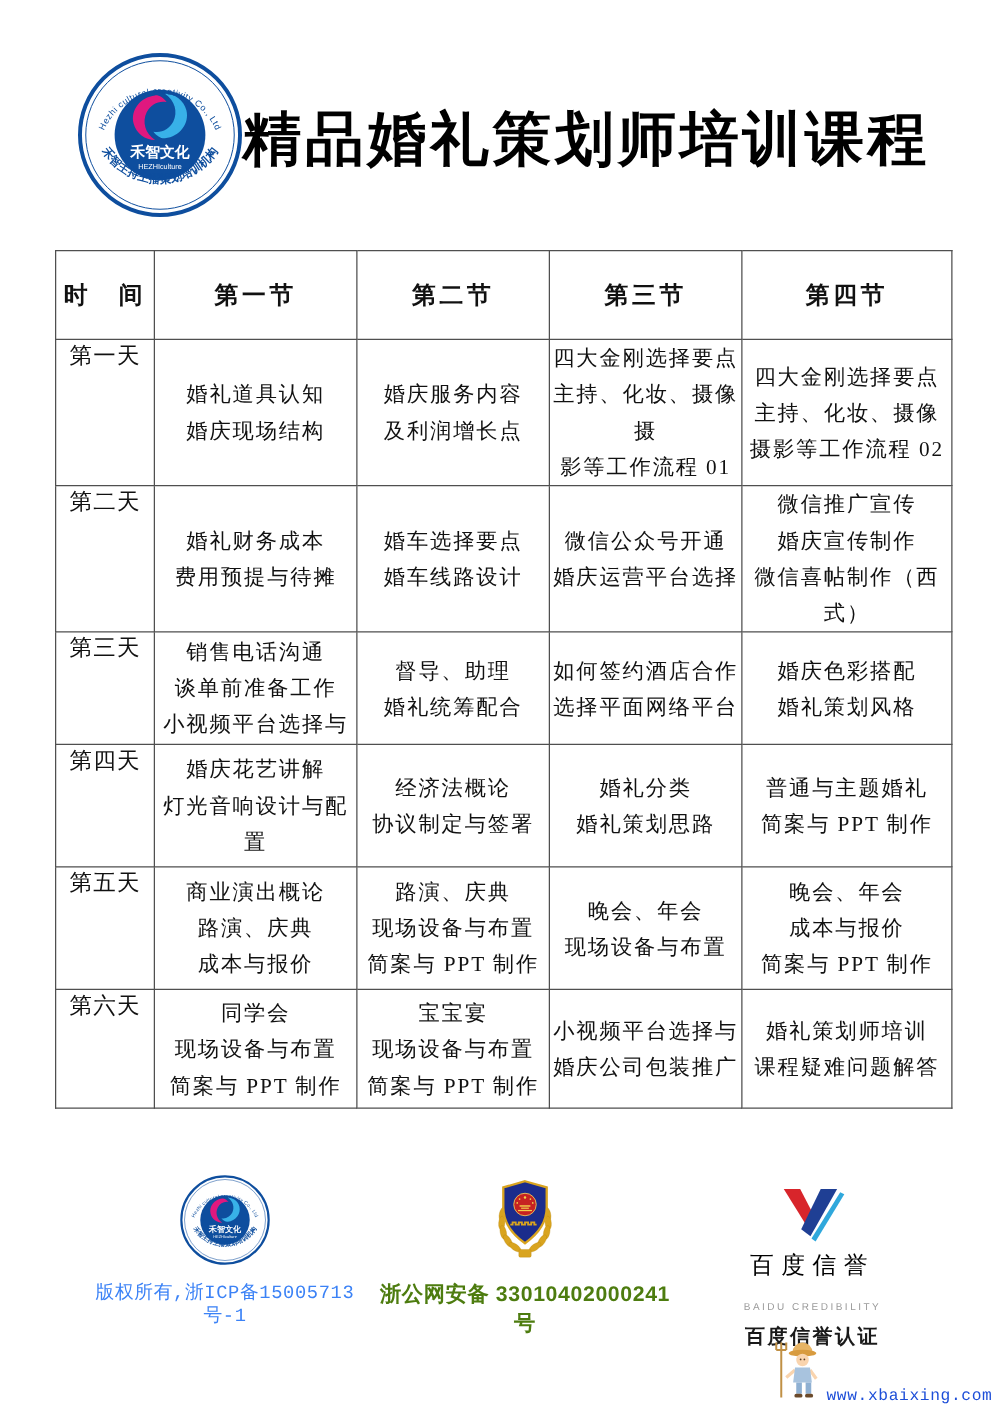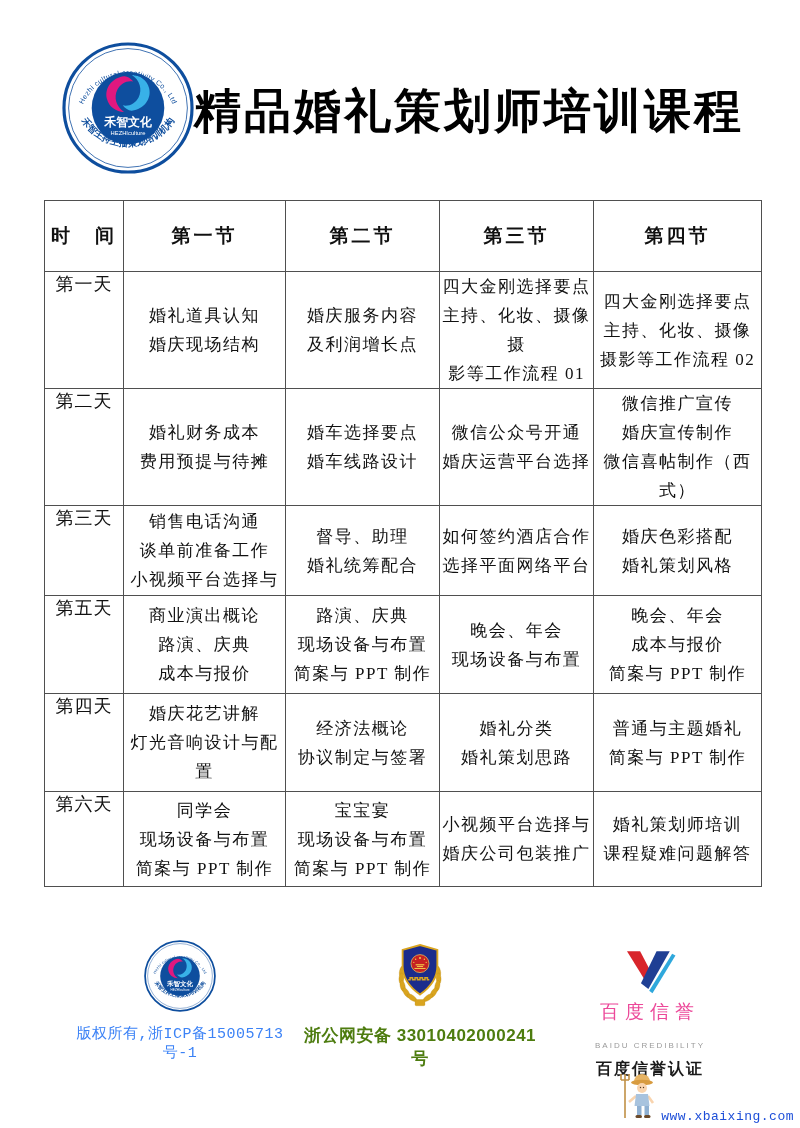--- a/index.html
+++ b/index.html
@@ -44,21 +44,21 @@
   .f-left  { left:70px;  width:220px; }
   .f-mid   { left:300px; width:240px; }
   .f-right { left:545px; width:210px; }
   .logo-small { width:72px; height:72px; margin:20px auto 0; }
   .copyright-text { margin-top:12px; font-size:15px; letter-spacing:0.5px; color:#3b82f6;
                     font-family:Liberation Mono, monospace; }
   .police-badge { width:62px; height:86px; margin:13px auto 0; }
   .police-text { margin-top:5px; font-size:17px; font-weight:bold; color:#4d7c0f; letter-spacing:0.5px;
                  font-family:"Liberation Sans","DejaVu Sans",sans-serif; }
   .baidu-v { width:56px; height:46px; margin:28px auto 0; }
-  .baidu-name { margin-top:5px; font-size:19px; color:#ec4899; letter-spacing:6px; }
+  .baidu-name { margin-top:5px; font-size:19px; color:#000000; letter-spacing:6px; }
   .baidu-name-en { margin-top:16px; font-size:8px; color:#9a9a9a; letter-spacing:2px;
                    font-family:"Liberation Sans","DejaVu Sans",sans-serif; }
   .baidu-cert { margin-top:9px; font-size:16px; font-weight:bold; color:#1a1a1a; letter-spacing:2px; }
 
   
   .watermark { position:absolute; right:6px; bottom:4px; display:flex; align-items:flex-end; }
   .farmer { width:42px; height:54px; flex:0 0 auto; }
   .wm-text { margin-left:2px; text-align:left; }
   .wm-brand { font-size:29px; font-weight:bold; letter-spacing:4px; line-height:30px; }
   .wm-url { font-size:13px; letter-spacing:0.5px; color:#1d4ed8; margin-top:-2px;
@@ -166,57 +166,57 @@
           <td class="content-cell">
             <div class="cell-line">如何签约酒店合作</div>
             <div class="cell-line">选择平面网络平台</div>
           </td>
           <td class="content-cell">
             <div class="cell-line">婚庆色彩搭配</div>
             <div class="cell-line">婚礼策划风格</div>
           </td>
         </tr>
         <tr>
+          <td class="day-cell">第四天</td>
+          <td class="content-cell">
+            <div class="cell-line">婚庆花艺讲解</div>
+            <div class="cell-line">灯光音响设计与配置</div>
+          </td>
+          <td class="content-cell">
+            <div class="cell-line">经济法概论</div>
+            <div class="cell-line">协议制定与签署</div>
+          </td>
+          <td class="content-cell">
+            <div class="cell-line">婚礼分类</div>
+            <div class="cell-line">婚礼策划思路</div>
+          </td>
+          <td class="content-cell">
+            <div class="cell-line">普通与主题婚礼</div>
+            <div class="cell-line">简案与 PPT 制作</div>
+          </td>
+        </tr>
+        <tr>
           <td class="day-cell">第五天</td>
           <td class="content-cell">
             <div class="cell-line">商业演出概论</div>
             <div class="cell-line">路演、庆典</div>
             <div class="cell-line">成本与报价</div>
           </td>
           <td class="content-cell">
             <div class="cell-line">路演、庆典</div>
             <div class="cell-line">现场设备与布置</div>
             <div class="cell-line">简案与 PPT 制作</div>
           </td>
           <td class="content-cell">
             <div class="cell-line">晚会、年会</div>
             <div class="cell-line">现场设备与布置</div>
           </td>
           <td class="content-cell">
             <div class="cell-line">晚会、年会</div>
             <div class="cell-line">成本与报价</div>
-            <div class="cell-line">简案与 PPT 制作</div>
-          </td>
-        </tr>
-        <tr>
-          <td class="day-cell">第四天</td>
-          <td class="content-cell">
-            <div class="cell-line">婚庆花艺讲解</div>
-            <div class="cell-line">灯光音响设计与配置</div>
-          </td>
-          <td class="content-cell">
-            <div class="cell-line">经济法概论</div>
-            <div class="cell-line">协议制定与签署</div>
-          </td>
-          <td class="content-cell">
-            <div class="cell-line">婚礼分类</div>
-            <div class="cell-line">婚礼策划思路</div>
-          </td>
-          <td class="content-cell">
-            <div class="cell-line">普通与主题婚礼</div>
             <div class="cell-line">简案与 PPT 制作</div>
           </td>
         </tr>
         <tr>
           <td class="day-cell">第六天</td>
           <td class="content-cell">
             <div class="cell-line">同学会</div>
             <div class="cell-line">现场设备与布置</div>
             <div class="cell-line">简案与 PPT 制作</div>
           </td>

